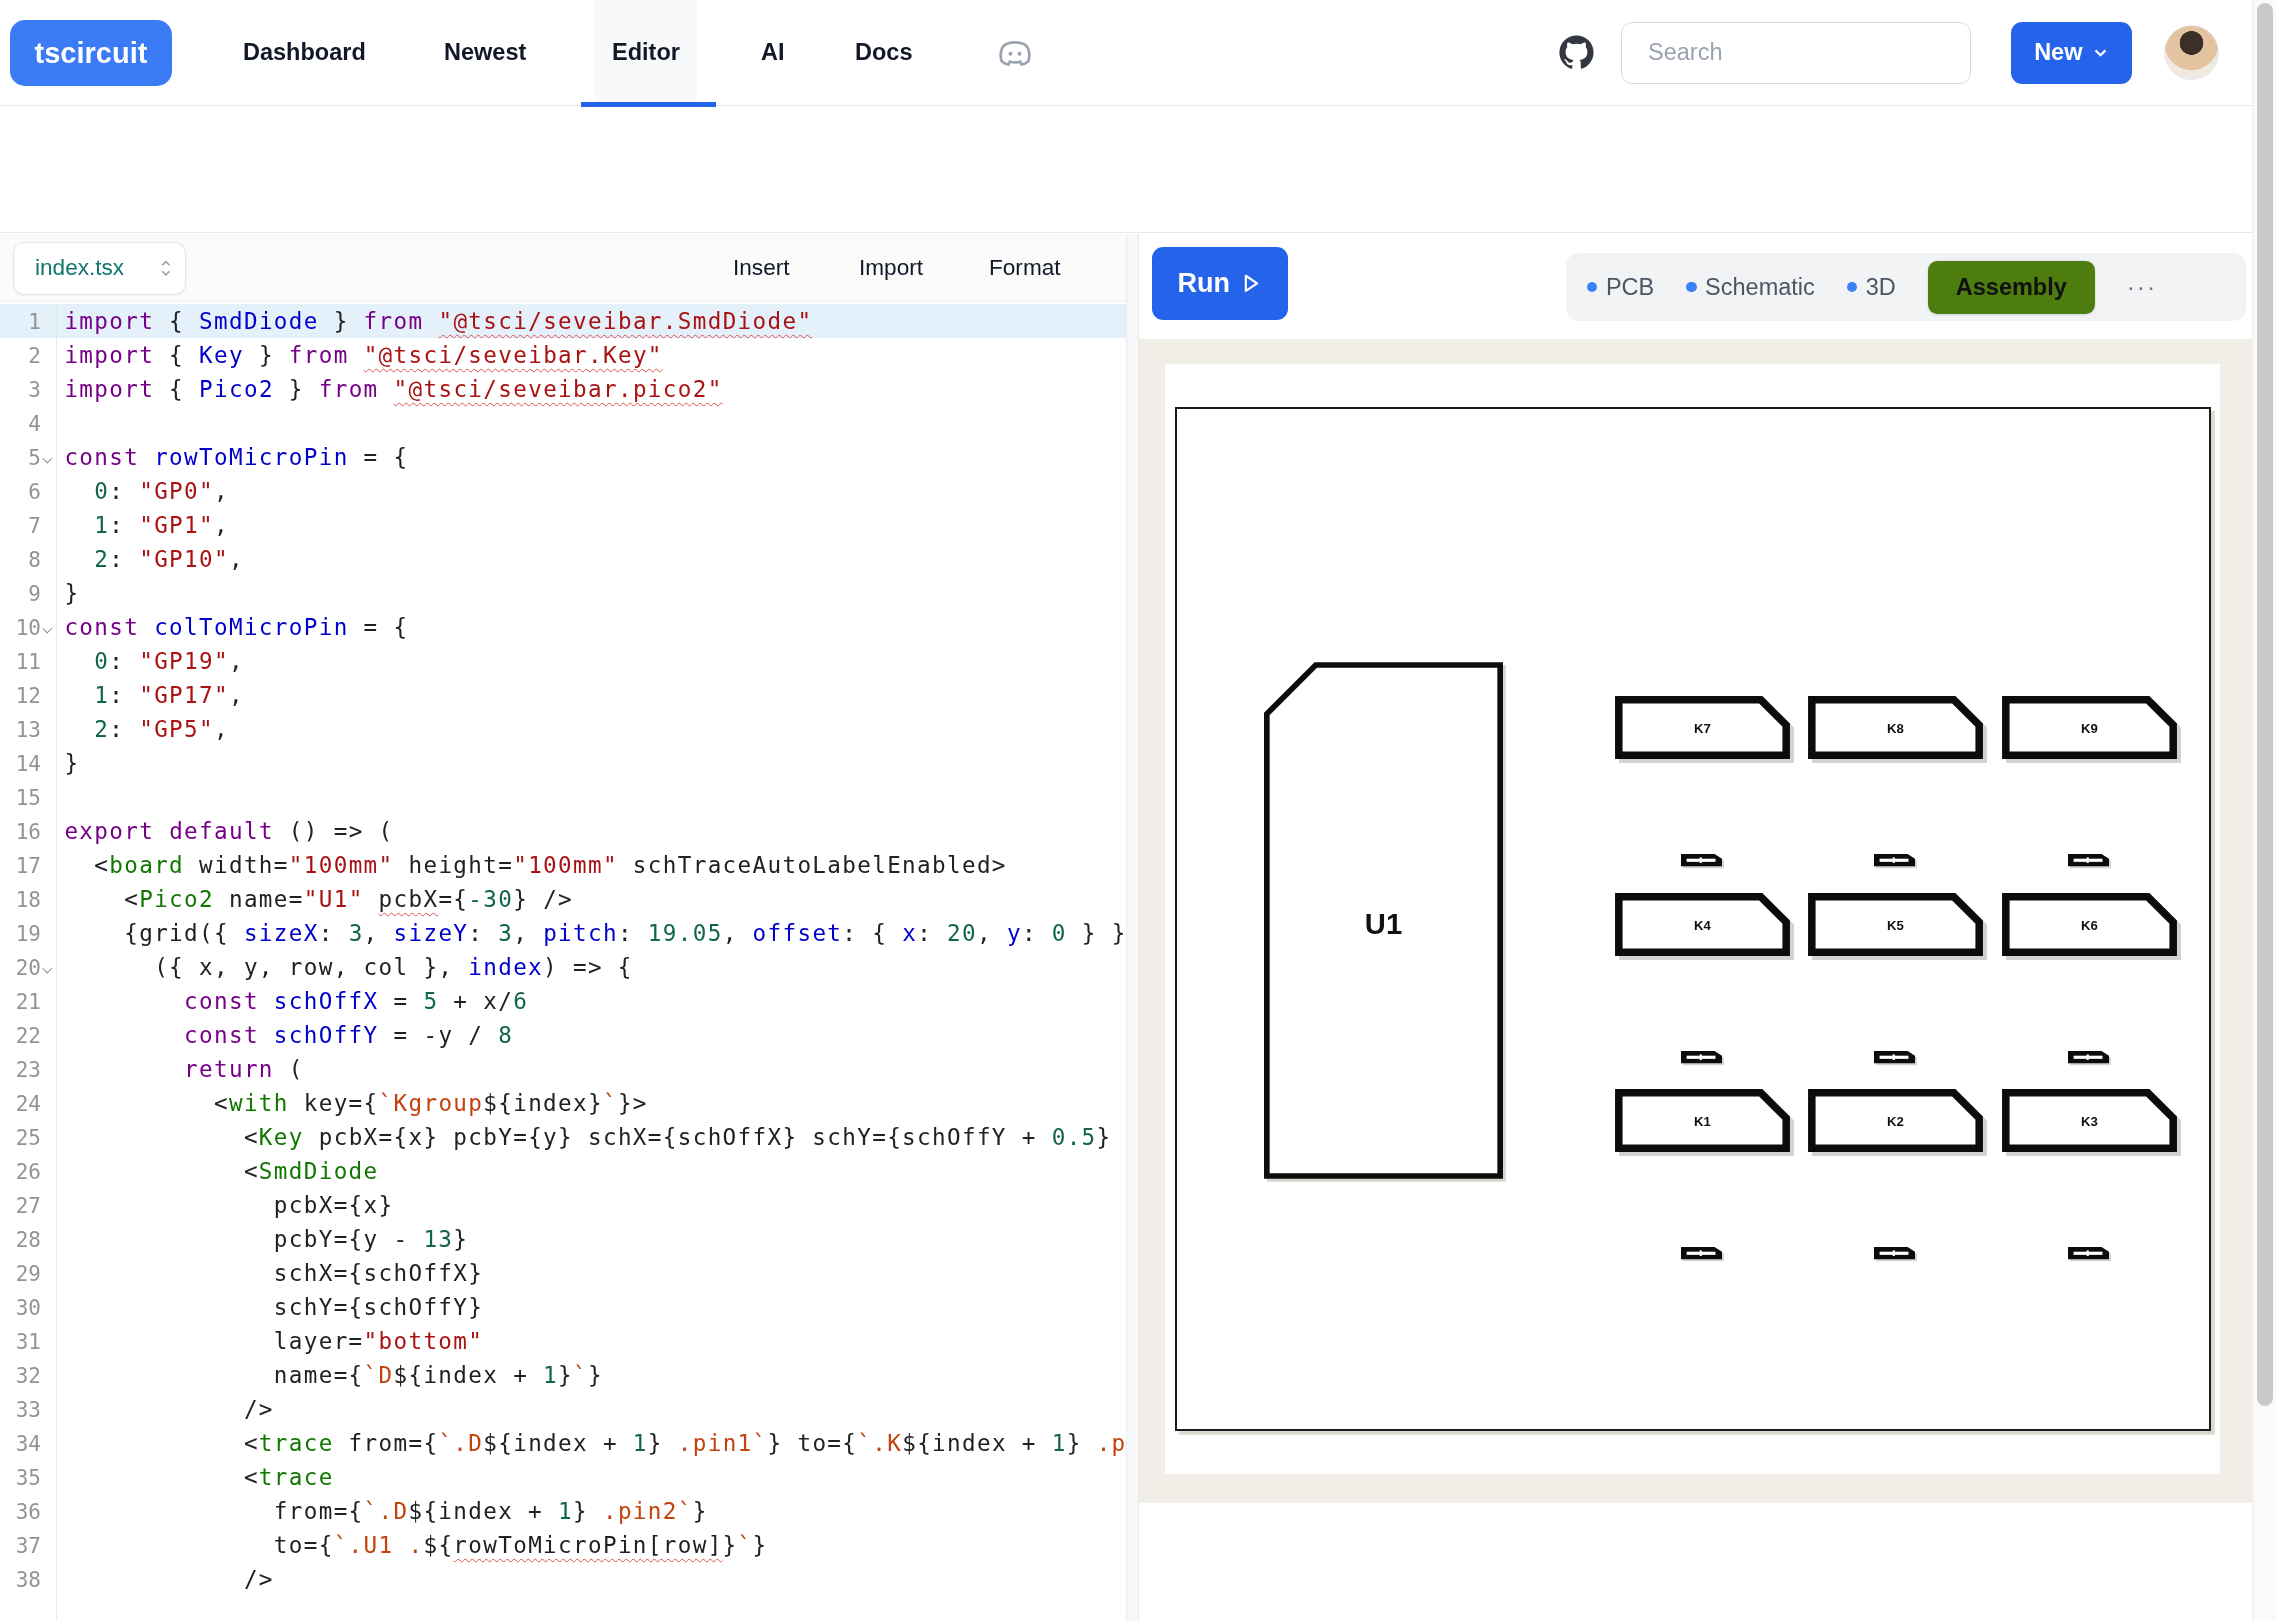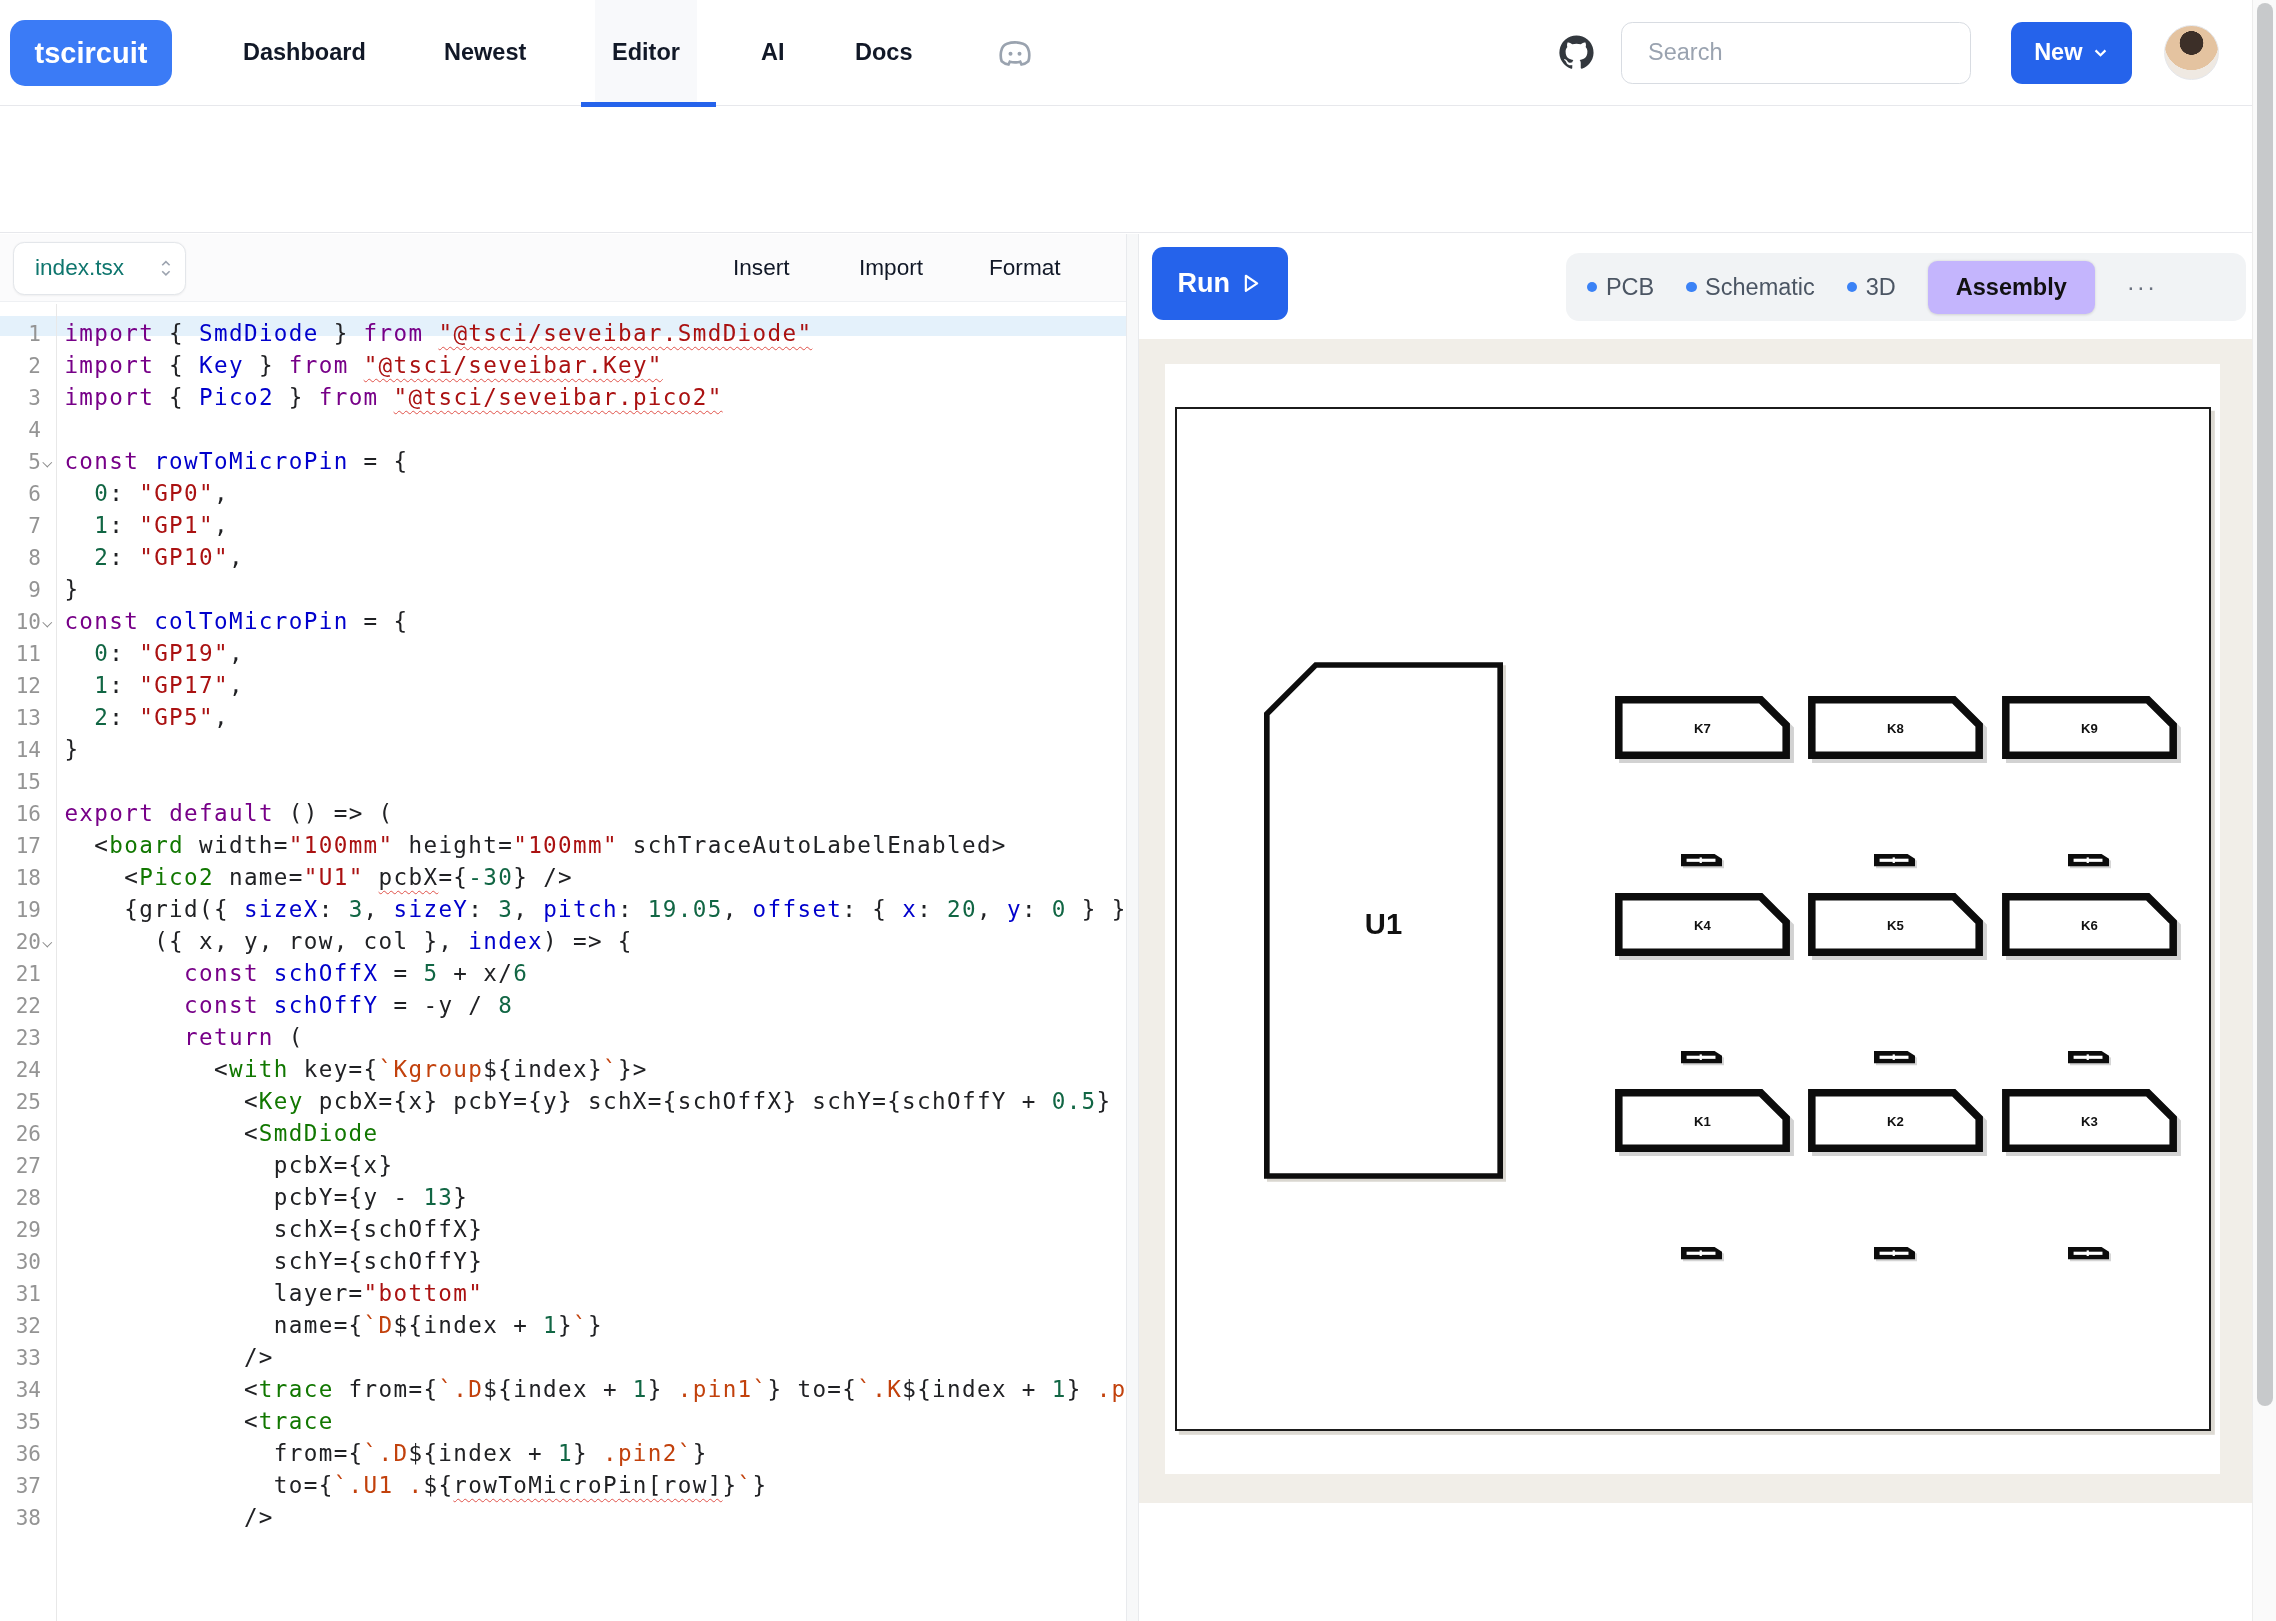--- a/index.html
+++ b/index.html
@@ -47,21 +47,21 @@
   #editor-pane { position:absolute; left:0; top:234px; width:1126px; height:1388px; background:#fff; overflow:hidden; }
   #editor-toolbar { position:absolute; left:0; top:0; width:1126px; height:68px; background:#fbfbfc;
     border-bottom:0.9px solid #eef0f3; }
   #file-select { position:absolute; left:13px; top:7.5px; width:173px; height:53px; background:#fff;
     border:0.9px solid #e3e6ea; border-radius:11.3px; box-shadow:0 0.9px 1.9px rgba(0,0,0,.05);
     display:flex; align-items:center; justify-content:space-between; padding:0 13px 0 21px;
     font-size:22.6px; color:#0f766e; cursor:pointer;gap:36px; }
   .tb-action { position:absolute; top:0; height:68px; display:flex; align-items:center;
     font-size:22.6px; font-weight:500; color:#111827; cursor:pointer; }
   #code-area { position:absolute; left:0; top:70px; width:1126px; height:1318px; background:#fff; overflow:hidden; }
-  .crow { height:20px; line-height:34px; white-space:pre; font-family:"DejaVu Sans Mono", monospace;margin-top:12px; }
+  .crow { height:34px; line-height:34px; white-space:pre; font-family:"DejaVu Sans Mono", monospace; }
   .crow.active { background:#e4f1fb; }
   .gnum { display:inline-block; width:41px; text-align:right; color:#949494; font-size:21px;
     font-family:"DejaVu Sans Mono", monospace; }
   .fold { display:inline-block; width:14px; }
   .chev { display:inline-block; width:6.6px; height:6.6px; border-right:1.9px solid #8a8a8a;
     border-bottom:1.9px solid #8a8a8a; transform:rotate(45deg); vertical-align:3.8px; margin-left:2.8px; }
   .gut-border { position:absolute; left:56px; top:0; width:0.9px; height:1318px; background:#e8e8e8; }
   .ctext { font-size:22.6px; letter-spacing:0.06em; margin-left:9.4px; color:#202124; }
   .tk-kw  { color:#770088; }
   .tk-def { color:#0000cc; }
@@ -80,21 +80,21 @@
 
   
   #preview-pane { position:absolute; left:1139px; top:234px; width:1113px; height:1388px; background:#fff; }
   #run-btn { position:absolute; left:13px; top:13px; width:136px; height:73px; background:#2563eb;
     border:none; border-radius:11.3px; color:#fff; font-size:27px; font-weight:600;
     display:flex; align-items:center; justify-content:center; gap:11.3px; cursor:pointer; }
   #view-tabs { position:absolute; left:427px; top:19px; width:680px; height:68px; background:#f1f3f5;
     border-radius:13px; display:flex; align-items:center; padding:0 21px; gap:32px; }
   .vtab { display:flex; align-items:center; gap:8.5px; font-size:23.5px; font-weight:500; color:#4b5563; cursor:pointer; }
   .vdot { width:10.4px; height:10.4px; border-radius:50%; background:#3b82f6; }
-  .vtab.active { background:#c4b5fd; color:#111; font-weight:600; border-radius:9.4px; height:53px;
+  .vtab.active { background:#4d7c0f; color:#111; font-weight:600; border-radius:9.4px; height:53px;
     padding:0 28px; box-shadow:0 0.9px 2.8px rgba(0,0,0,.14); }
   .vmore { font-size:24.5px; color:#6b7280; letter-spacing:1.9px; cursor:pointer; }
 
   
   #canvas-bg { position:absolute; left:0; top:105px; width:1113px; height:1164px; background:#f1eee8; overflow:hidden; }
   #canvas-white { position:absolute; left:26px; top:25.4px; width:1055px; height:1110px; background:#fff; }
   #board-outline { position:absolute; left:36px; top:68px; width:1036px; height:1024px; background:#fff;
     border:2.8px solid #1b1b1b; box-shadow:3.8px 3.8px 0 #dcd9d2; }
   .keycap { position:absolute; overflow:visible; filter:drop-shadow(4.7px 4.7px 0 #d2d2d2); }
   .keycap polygon { fill:#fff; stroke:#0c0c0c; stroke-width:8; stroke-linejoin:miter; }

